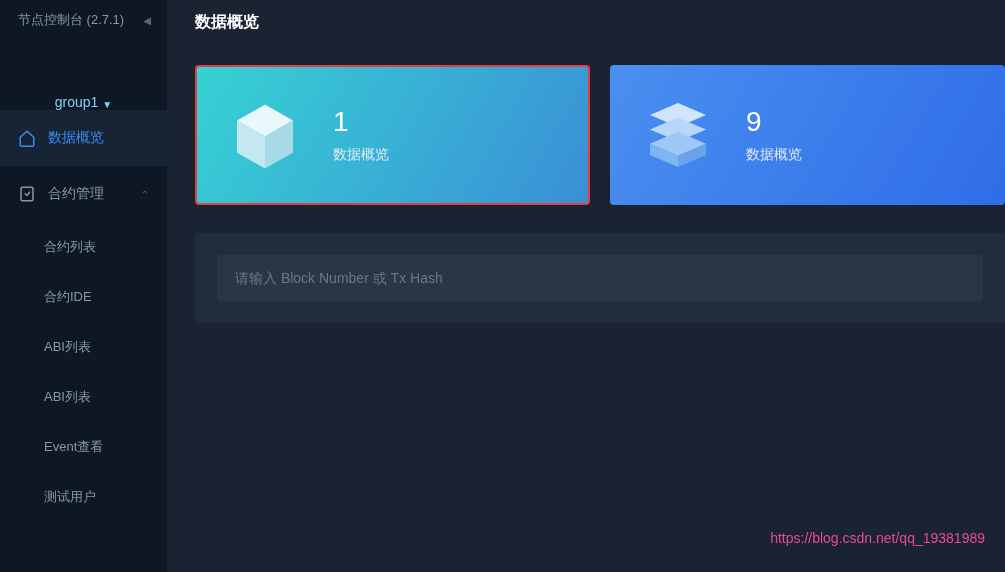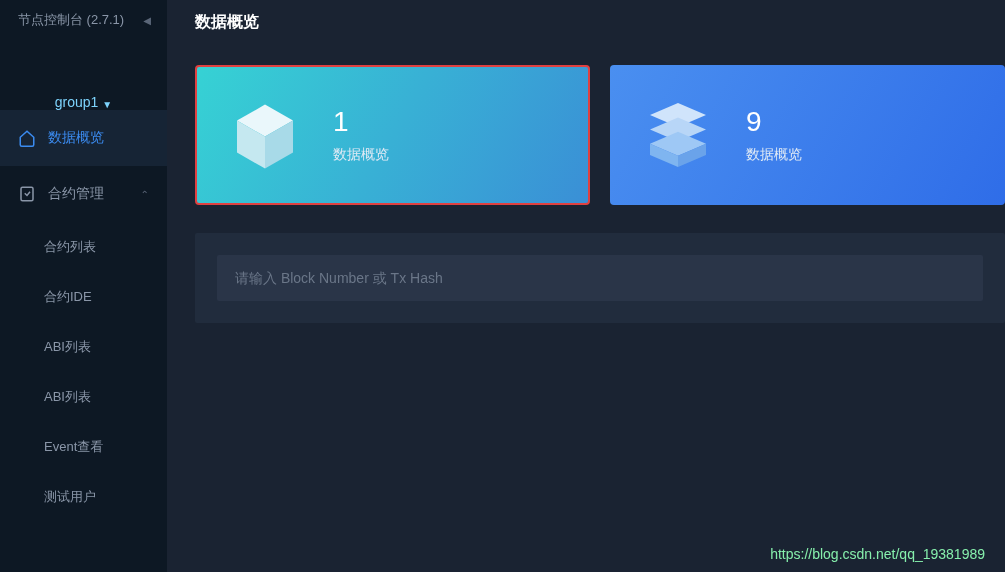--- a/index.html
+++ b/index.html
@@ -152,23 +152,23 @@
       font-size: 14px;
       color: #c4b5fd;
       border-radius: 2px;
       outline: none;
     }
     .search-input::placeholder {
       color: #6a7688;
     }
     .watermark {
       position: absolute;
-      bottom: 10px;
+      bottom: 26px;
       right: 20px;
-      color: #86efac;
+      color: #ec4899;
       font-size: 14px;
     }
   </style>
 </head>
 <body>
 
 <div class="sidebar">
   <div class="sidebar-header">
     <span>节点控制台 (2.7.1)</span>
     <span class="collapse-icon">◀</span>

